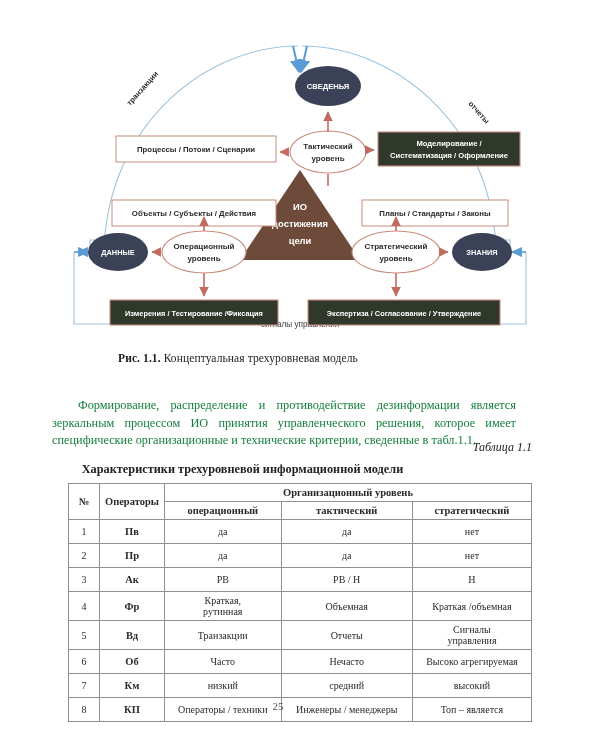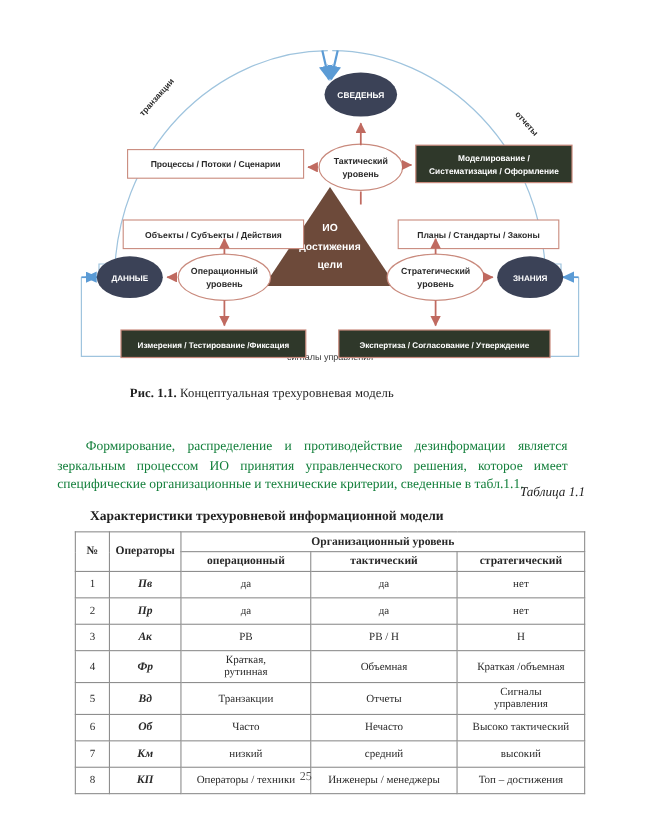--- a/index.html
+++ b/index.html
@@ -87,21 +87,20 @@
     padding: 3px 2px;
     font-weight: normal;
   }
   #char-table thead th {
     font-weight: bold;
     font-size: 10.5px;
   }
   #char-table .col-num { width: 26px; }
   #char-table .col-param { width: 60px; }
   #char-table .param-cell {
-    font-style: italic;
     font-weight: bold;
     font-size: 10.5px;
   }
   #char-table tbody td { height: 17px; }
 
   .page-number {
     position: absolute;
     left: 0;
     top: 700px;
     width: 556px;
@@ -267,32 +266,32 @@
         <td class="col-param param-cell">Вд</td>
         <td>Транзакции</td>
         <td>Отчеты</td>
         <td>Сигналы<br>управления</td>
       </tr>
       <tr>
         <td class="col-num">6</td>
         <td class="col-param param-cell">Об</td>
         <td>Часто</td>
         <td>Нечасто</td>
-        <td>Высоко тактический</td>
+        <td>Высоко агрегируемая</td>
       </tr>
       <tr>
         <td class="col-num">7</td>
         <td class="col-param param-cell">Км</td>
         <td>низкий</td>
         <td>средний</td>
         <td>высокий</td>
       </tr>
       <tr>
         <td class="col-num">8</td>
         <td class="col-param param-cell">КП</td>
         <td>Операторы / техники</td>
         <td>Инженеры / менеджеры</td>
-        <td>Топ – достижения</td>
+        <td>Топ – является</td>
       </tr>
     </tbody>
 </table>
 
 <div class="page-number">25</div>
 
 </body></html>

